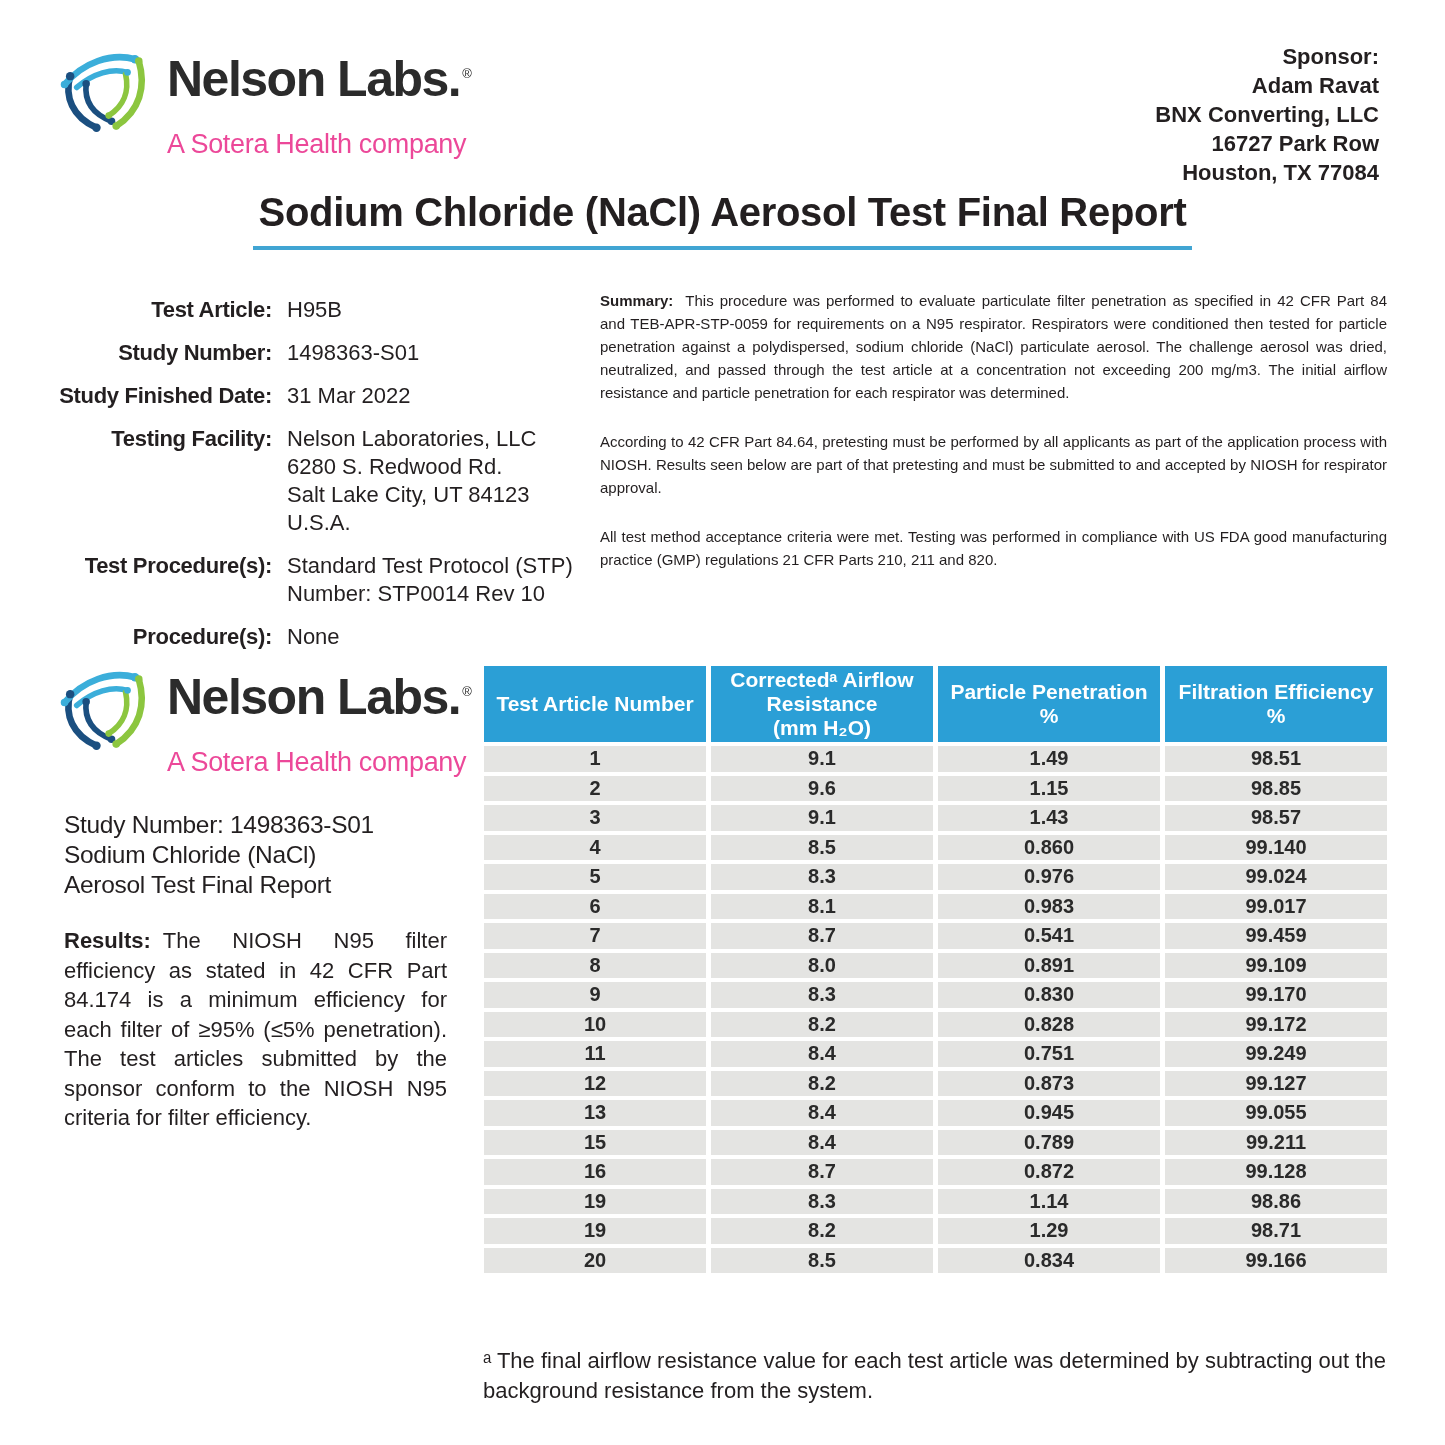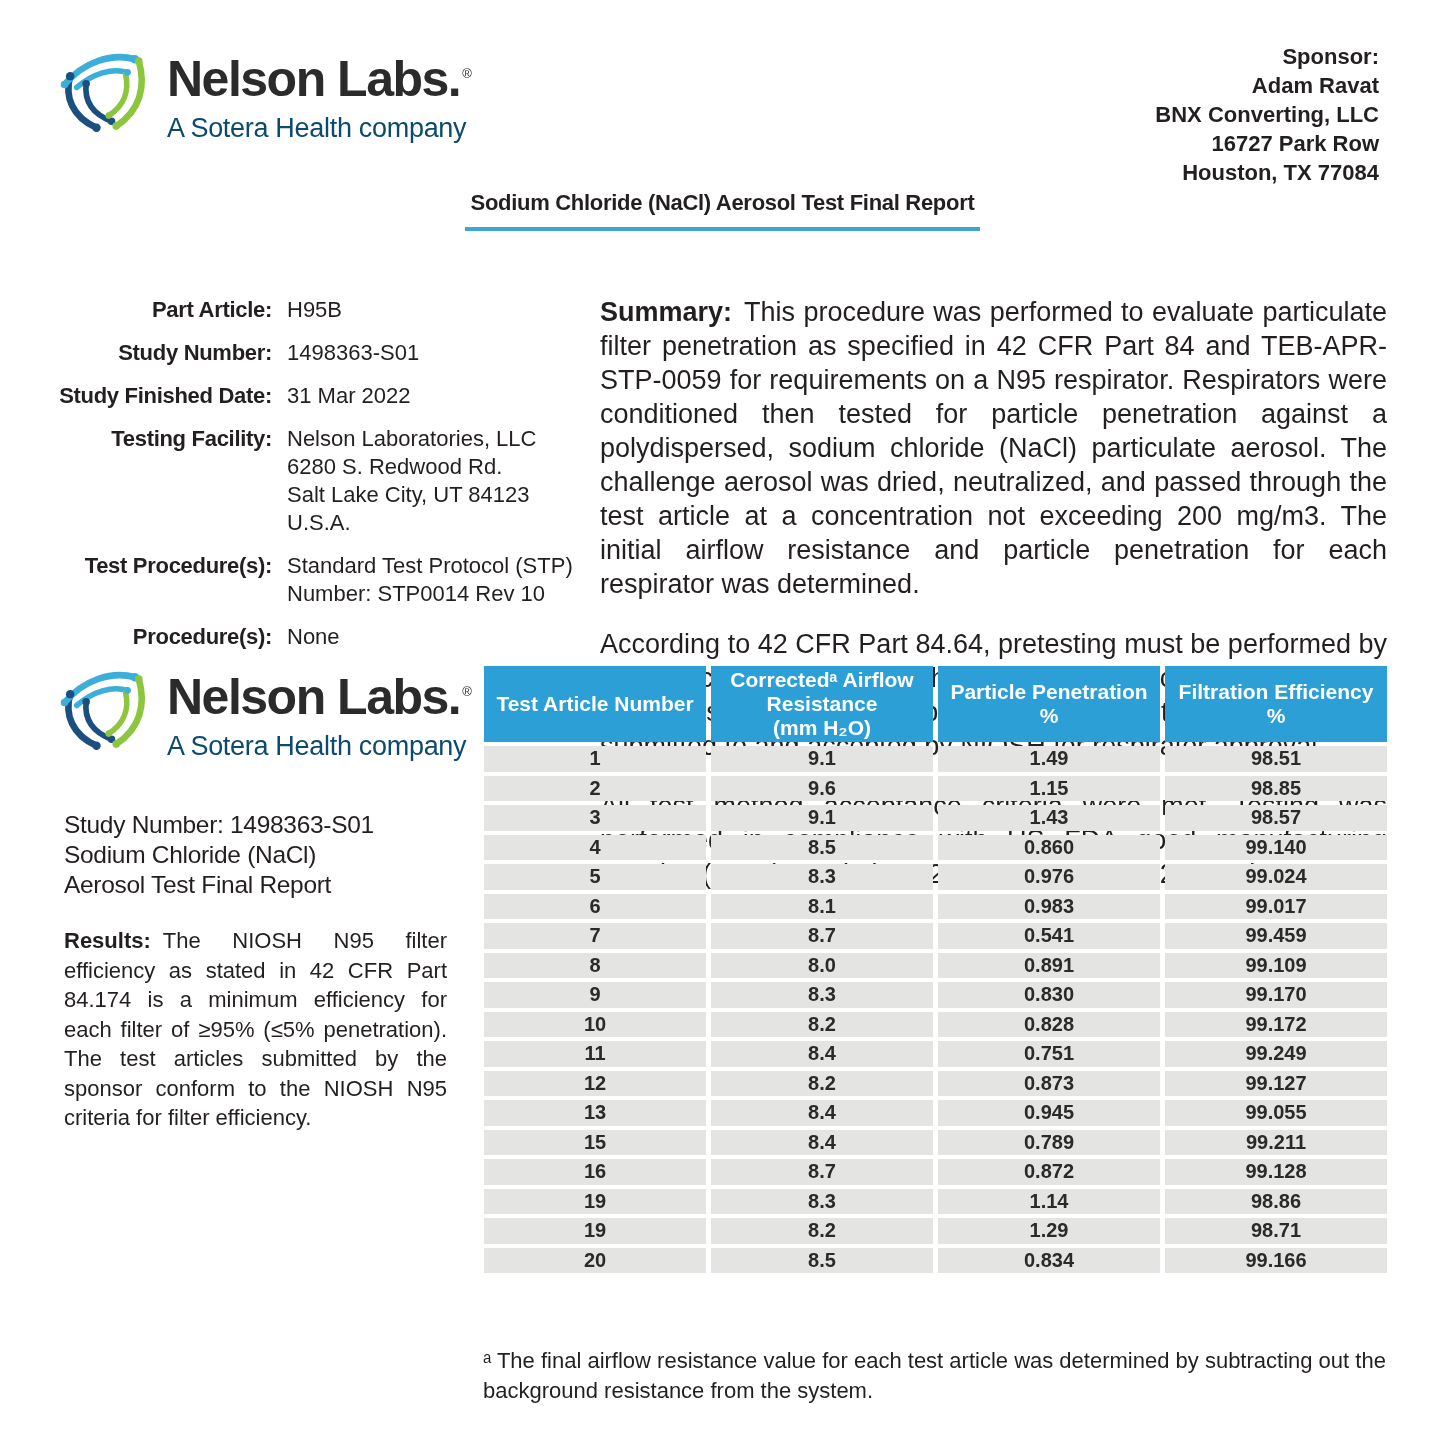--- a/index.html
+++ b/index.html
@@ -9,40 +9,40 @@
   }
 
   
   .logo{position:absolute;display:flex;align-items:flex-start;gap:16px;}
   .logo1{left:57px;top:44px;}
   .logo2{left:57px;top:662px;}
   .logo-icon{flex:none;}
   .logo-textcol{padding-top:10px;}
   .logo-name{font-size:50px;font-weight:bold;letter-spacing:-1.5px;color:#2b2b2b;line-height:1;}
   .logo-reg{font-size:13px;vertical-align:18px;font-weight:normal;margin-left:2px;}
-  .logo-tagline{font-size:27px;color:#0c4a6e;margin-top:9px;letter-spacing:-0.3px;}
+  .logo-tagline{font-size:27px;color:#ec4899;margin-top:25px;letter-spacing:-0.3px;}
 
   
   .sponsor{position:absolute;top:42px;right:66px;text-align:right;font-weight:bold;
            font-size:22px;line-height:29px;}
 
   
   .title-wrap{position:absolute;top:190px;left:0;width:100%;text-align:center;}
-  .title{display:inline-block;margin:0;font-size:22px;font-weight:bold;letter-spacing:-0.3px;
+  .title{display:inline-block;margin:0;font-size:40px;font-weight:bold;letter-spacing:-0.3px;
          padding:0 6px 11px 6px;border-bottom:4px solid #41A5D3;}
 
   
   .meta{position:absolute;left:56px;top:296px;width:530px;font-size:22px;line-height:28px;}
   .meta-row{display:flex;margin-bottom:15px;}
   .meta-label{width:216px;flex:none;text-align:right;font-weight:bold;letter-spacing:-0.3px;}
   .meta-value{margin-left:15px;}
 
   
-  .summary{position:absolute;left:600px;top:295px;width:787px;font-size:27px;
-           line-height:34px;text-align:justify;}
+  .summary{position:absolute;left:600px;top:289px;width:787px;font-size:15px;
+           line-height:23px;text-align:justify;}
   .summary .para{margin:0 0 26px 0;}
   .inline-label{font-weight:bold;padding-right:12px;}
 
   
   .study-block{position:absolute;left:64px;top:810px;font-size:24.5px;line-height:30px;letter-spacing:-0.3px;}
   .study-number{font-weight:normal;}
   .results{position:absolute;left:64px;top:926px;width:383px;font-size:22px;
            line-height:29.5px;text-align:justify;}
   .results .para{margin:0;}
 
@@ -106,21 +106,21 @@
         <div>Houston, TX 77084</div>
       </div>
   </div>
 
   <div class="title-wrap">
     <h1 class="title">Sodium Chloride (NaCl) Aerosol Test Final Report</h1>
   </div>
 
   <div class="meta">
       <div class="meta-row">
-        <div class="meta-label">Part Article:</div>
+        <div class="meta-label">Test Article:</div>
         <div class="meta-value">
           <div>H95B</div>
         </div>
       </div>
       <div class="meta-row">
         <div class="meta-label">Study Number:</div>
         <div class="meta-value">
           <div>1498363-S01</div>
         </div>
       </div>

